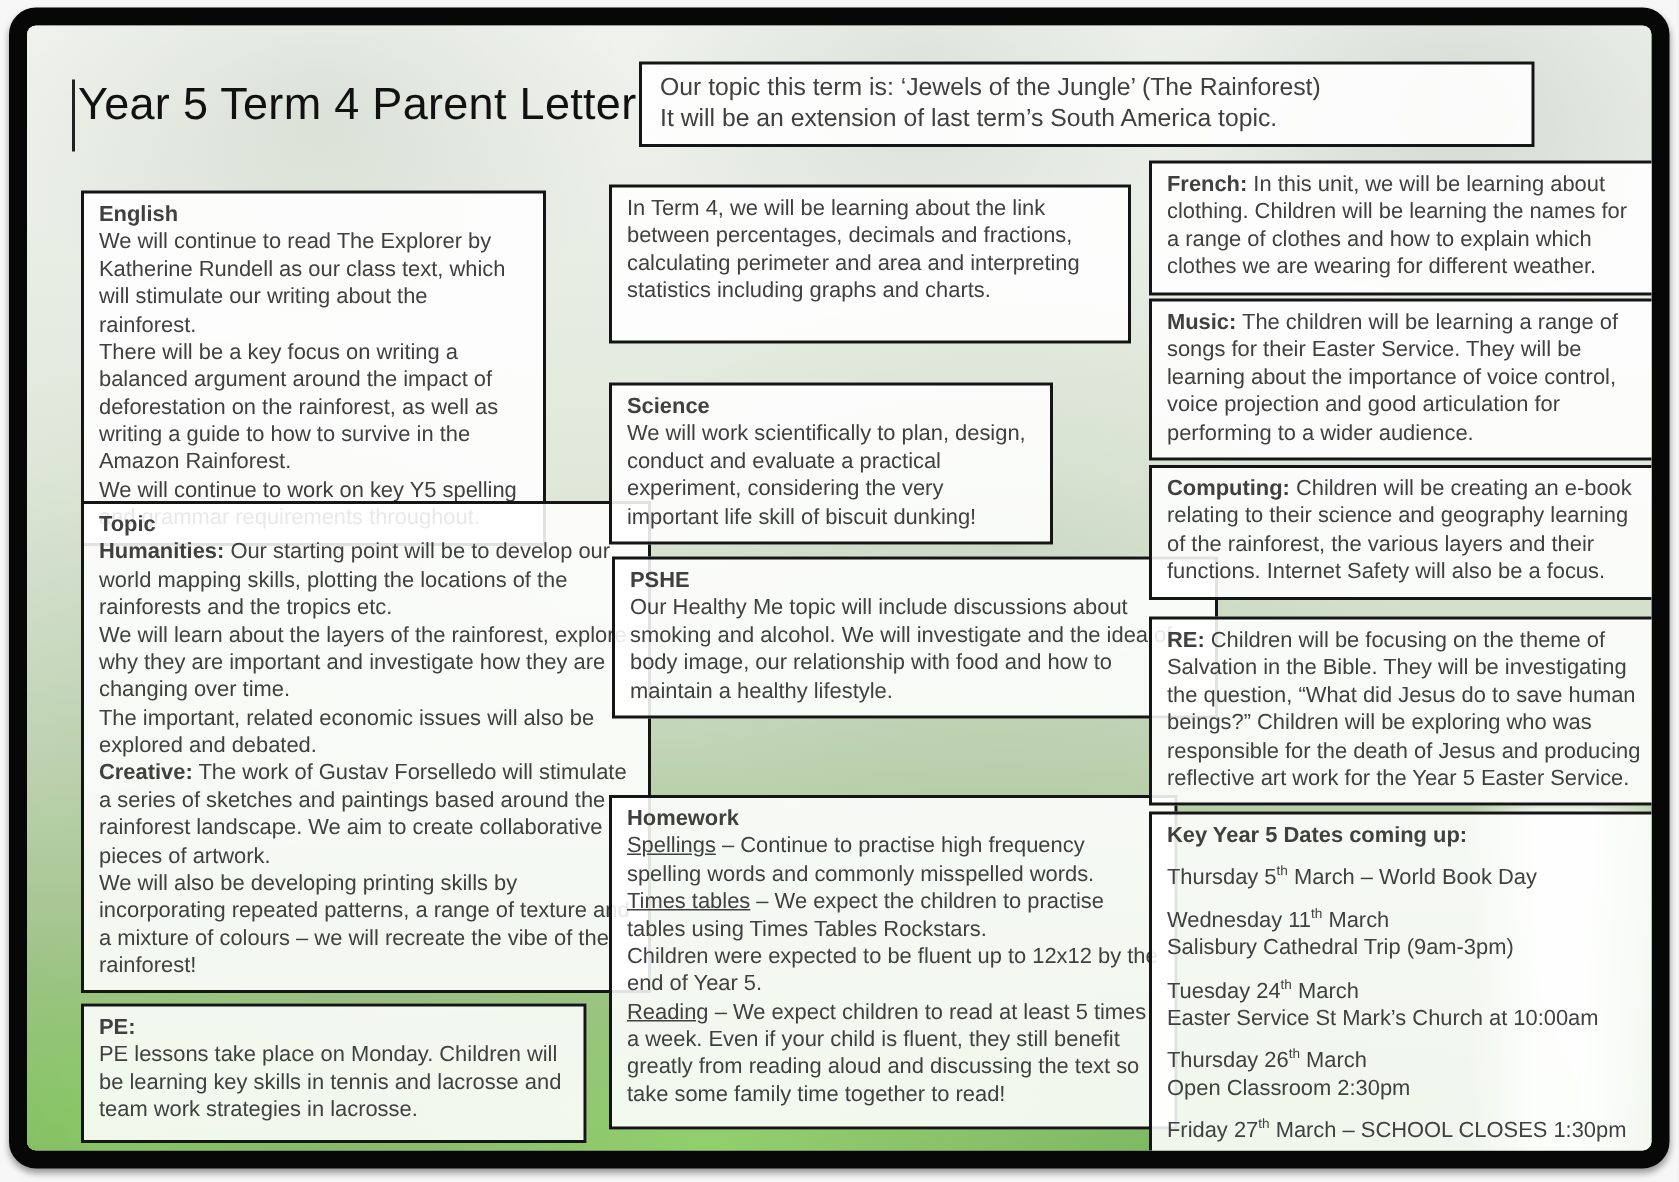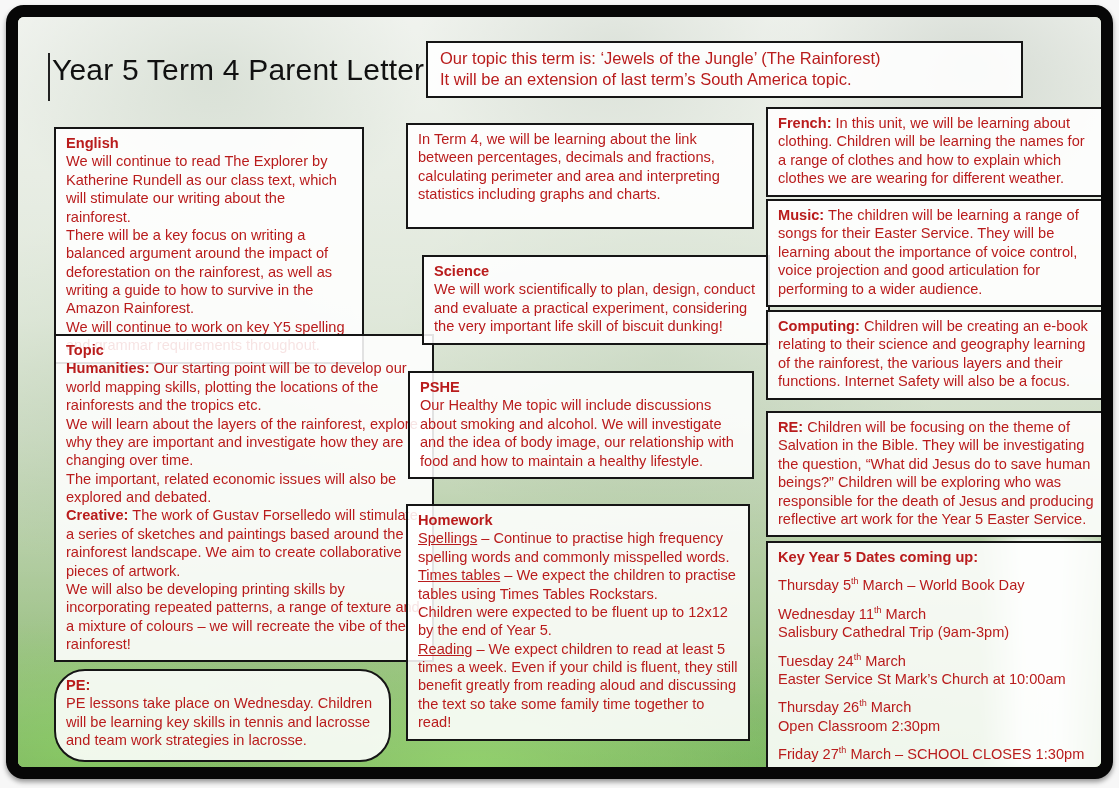--- a/index.html
+++ b/index.html
@@ -39,37 +39,37 @@
 
   .title-wrap { position: absolute; left: 30px; top: 36px; display: flex; align-items: flex-start; }
   .cursor { display: inline-block; width: 2px; height: 48px; background: #222; margin-right: 2px; }
   h1.title { font-size: 30px; font-weight: 400; letter-spacing: 0.2px; color: #111; white-space: nowrap; }
 
   .box {
     position: absolute;
     background: rgba(255,255,255,0.88);
     border: 2px solid #151515;
     padding: 5px 10px 7px 10px;
-    font-size: 14.6px; line-height: 1.26; color: #b91c1c;
+    font-size: 14.6px; line-height: 1.26; color: #404040;
   }
   .box .h { font-weight: bold; }
   .box .body { white-space: pre-line; }
   .box b { font-weight: bold; }
   .box u { text-decoration: underline; margin-top: 28px; }
 
   #topic-banner { left: 408px; top: 24px; width: 597px; min-height: 53px; padding: 5px 12px; font-size: 16.5px; line-height: 1.3; }
 
   #box-english   { left: 36px;  top: 110px; width: 310px; min-height: 187px; }
   #box-topic     { left: 36px;  top: 317px; width: 380px; min-height: 321px; }
-  #box-pe        { left: 36px;  top: 652px; width: 337px; min-height: 93px; border-radius: 31px; }
+  #box-pe        { left: 36px;  top: 652px; width: 337px; min-height: 93px; }
 
   #box-maths     { left: 388px; top: 106px; width: 348px; min-height: 106px; }
-  #box-science   { left: 404px; top: 238px; width: 348px; min-height: 89px; }
-  #box-pshe      { left: 390px; top: 354px; width: 346px; min-height: 101px; }
-  #box-homework  { left: 388px; top: 487px; width: 344px; min-height: 223px; }
+  #box-science   { left: 388px; top: 238px; width: 296px; min-height: 89px; }
+  #box-pshe      { left: 390px; top: 354px; width: 404px; min-height: 101px; }
+  #box-homework  { left: 388px; top: 513px; width: 379px; min-height: 223px; }
 
   #box-french    { left: 748px; top: 90px;  width: 341px; min-height: 87px; }
   #box-music     { left: 748px; top: 182px; width: 341px; min-height: 103px; }
   #box-computing { left: 748px; top: 293px; width: 341px; min-height: 89px; }
   #box-re        { left: 748px; top: 394px; width: 341px; min-height: 123px; }
   #box-dates     { left: 748px; top: 524px; width: 341px; min-height: 237px; }
 
   #box-dates .date-event { margin-top: 10px; }
   sup { font-size: 0.62em; vertical-align: super; line-height: 0; }
 </style>
@@ -102,21 +102,21 @@
     <div class="h">Topic</div>
     <div class="body"><b>Humanities:</b><span> Our starting point will be to develop our world mapping skills, plotting the locations of the rainforests and the tropics etc.
 We will learn about the layers of the rainforest, explore why they are important and investigate how they are changing over time.
 The important, related economic issues will also be explored and debated.</span></div>
     <div class="body"><b>Creative:</b><span> The work of Gustav Forselledo will stimulate a series of sketches and paintings based around the rainforest landscape. We aim to create collaborative pieces of artwork.
 We will also be developing printing skills by incorporating repeated patterns, a range of texture and a mixture of colours – we will recreate the vibe of the rainforest!</span></div>
   </div>
 
   <div class="box" id="box-pe">
     <div class="h">PE:</div>
-    <div class="body">PE lessons take place on Wednesday. Children will be learning key skills in tennis and lacrosse and team work strategies in lacrosse.</div>
+    <div class="body">PE lessons take place on Monday. Children will be learning key skills in tennis and lacrosse and team work strategies in lacrosse.</div>
   </div>
 
   <div class="box" id="box-maths">
     <div class="body">In Term 4, we will be learning about the link between percentages, decimals and fractions, calculating perimeter and area and interpreting statistics including graphs and charts.</div>
   </div>
 
   <div class="box" id="box-science">
     <div class="h">Science</div>
     <div class="body">We will work scientifically to plan, design, conduct and evaluate a practical experiment, considering the very important life skill of biscuit dunking!</div>
   </div>

